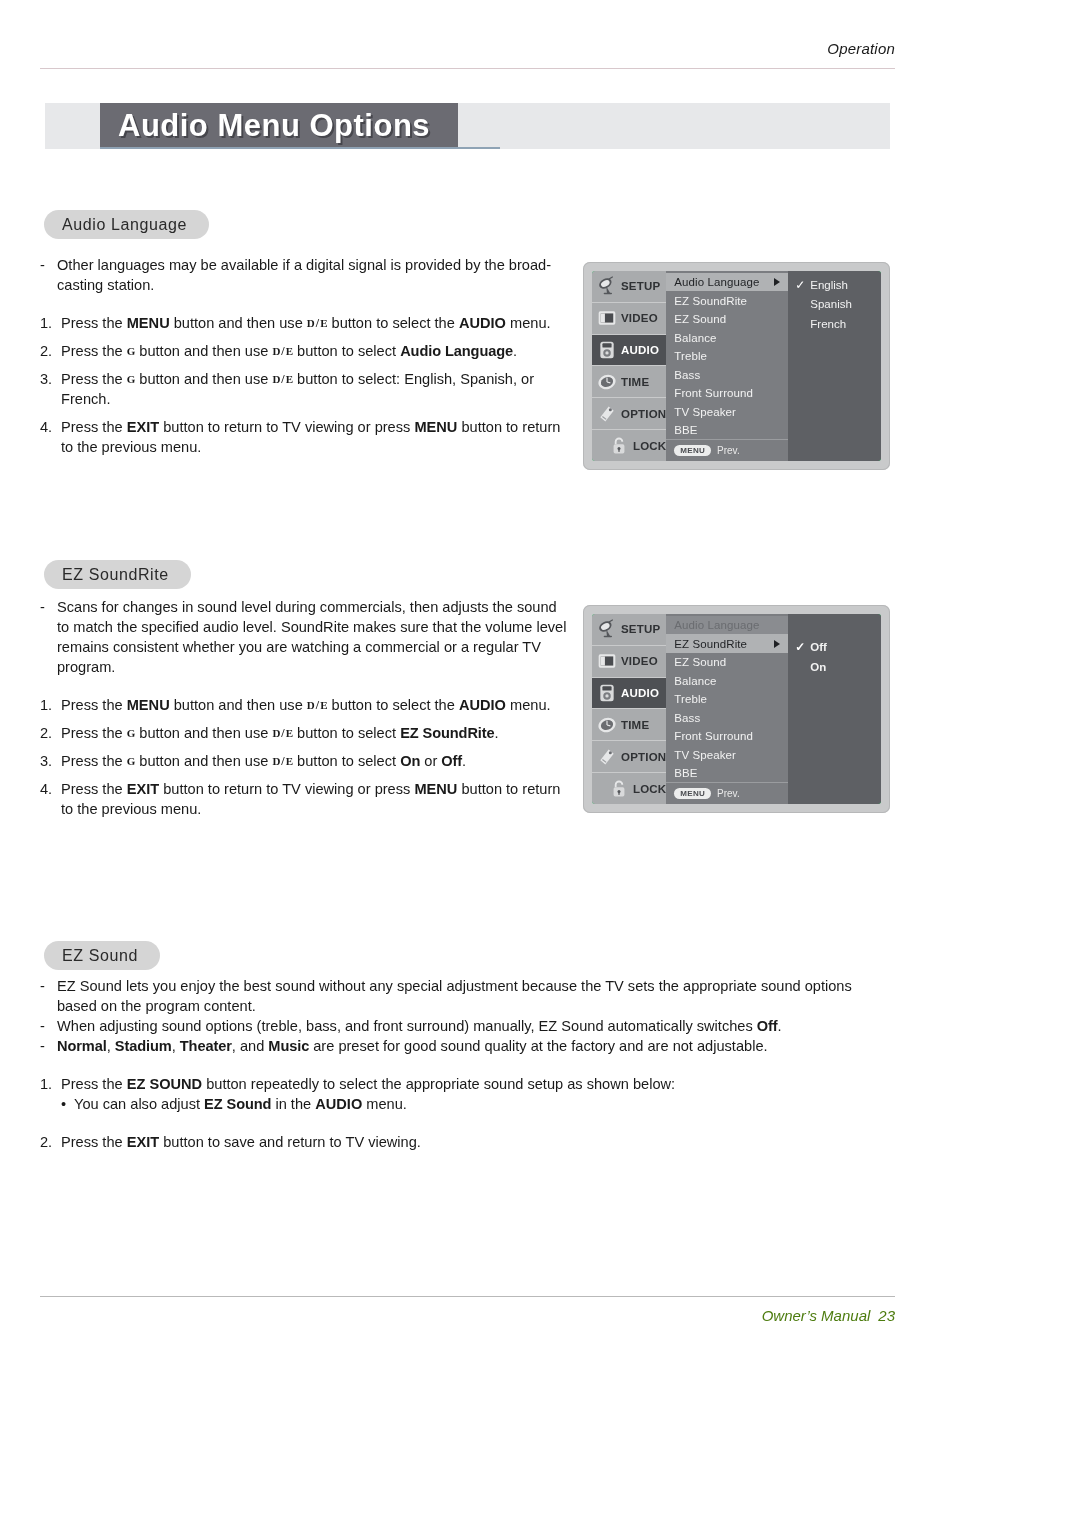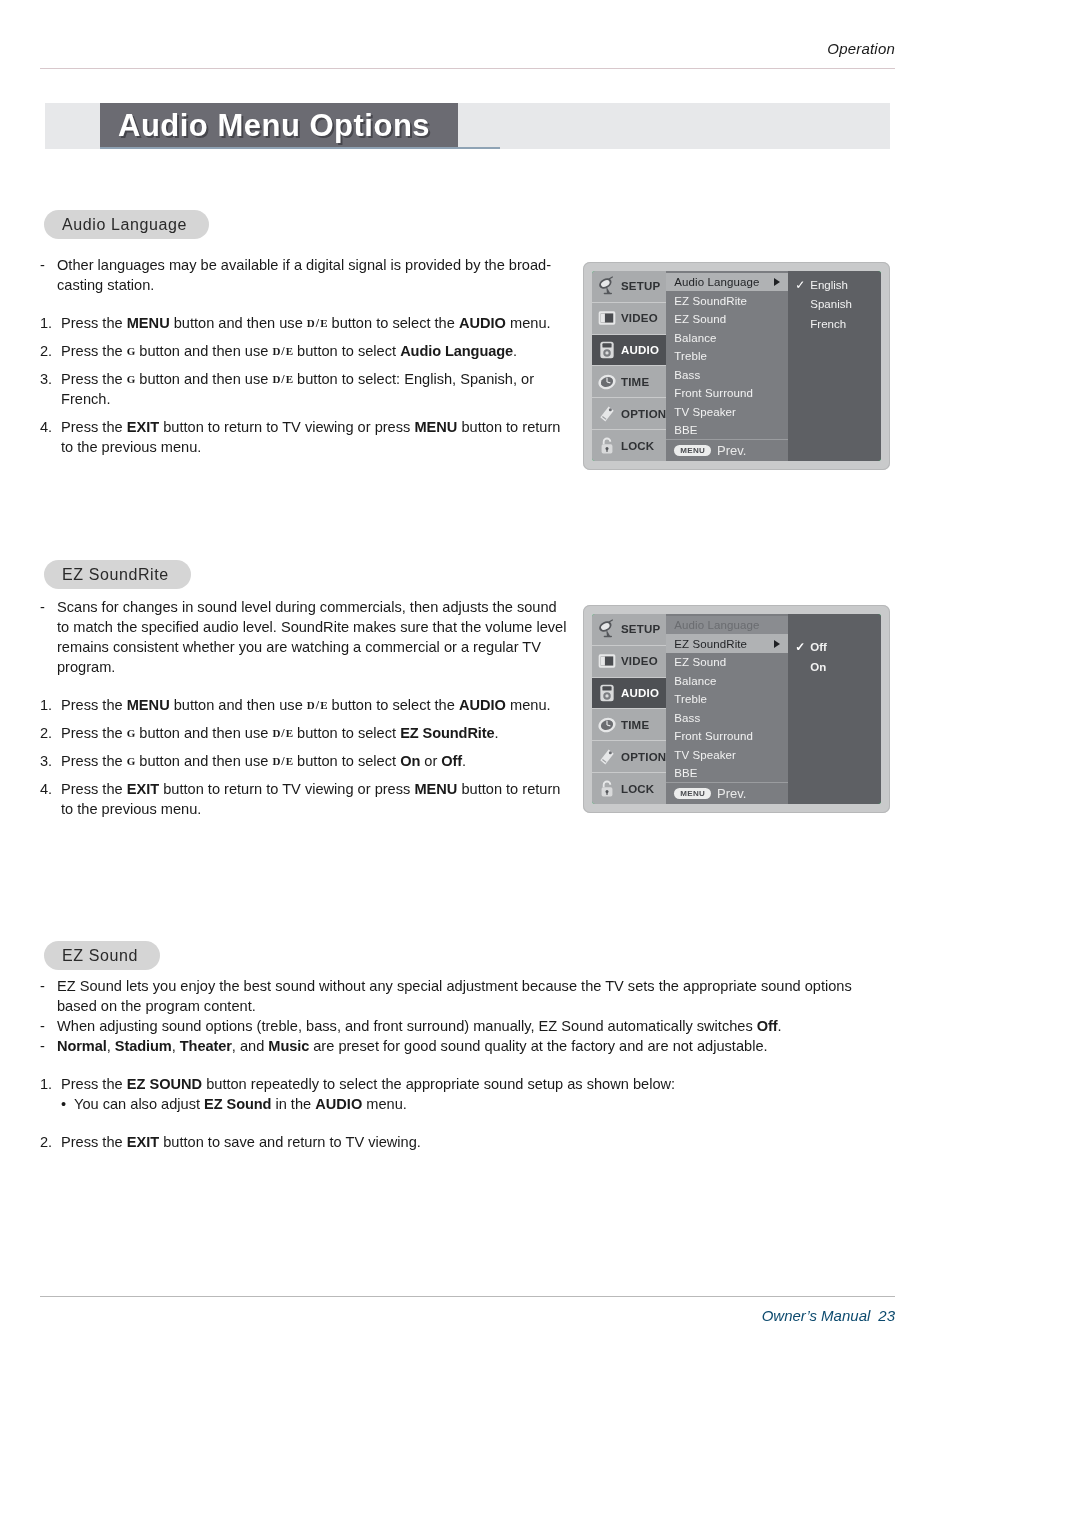--- a/index.html
+++ b/index.html
@@ -156,21 +156,21 @@
   .osd-tab {
     flex: 1 1 0;
     display: flex;
     align-items: center;
     gap: 4px;
     padding-left: 5px;
     border-bottom: 1px solid #c9cacb;
     box-sizing: border-box;
     position: relative;
   }
-  .osd-tab:last-child { border-bottom: none; }
+  .osd-tab:last-child { border-bottom: none; justify-content: flex-end; }
   .osd-tab .tab-label {
     font-size: 11.5px;
     font-weight: bold;
     color: #2f3134;
     letter-spacing: .2px;
   }
   .osd-tab.active {
     background: #4e5054;
   }
   .osd-tab.active .tab-label { color: #ffffff; }
@@ -231,21 +231,21 @@
     background: #eceded;
     color: #4a4c50;
     font-size: 8px;
     font-weight: bold;
     border-radius: 7px;
     padding: 1px 6px;
     letter-spacing: .3px;
     line-height: 1.2;
   }
   .osd-prev .prev-label {
-    font-size: 13px;
+    font-size: 10px;
     color: #e9e9e9;
   }
 
   .osd-values {
     flex: 1 1 auto;
     background: #5e6064;
     padding-top: 4px;
     display: flex;
     flex-direction: column;
   }
@@ -281,21 +281,21 @@
     left: 0; right: 0; top: 0;
     height: 1px;
     background: #b9b9b9;
   }
   .page-footer .foot-text {
     position: absolute;
     right: 0;
     top: 11px;
     font-style: italic;
     font-size: 15px;
-    color: #0c4a6e;
+    color: #4d7c0f;
     margin-left: 7px;
   }
   .page-footer .foot-text .pnum { padding-left: 8px; font-style: italic; }
 </style>
 </head>
 <body>
 
 <div class="page-header">
   <div class="kicker">Operation</div>
   <div class="rule"></div>

